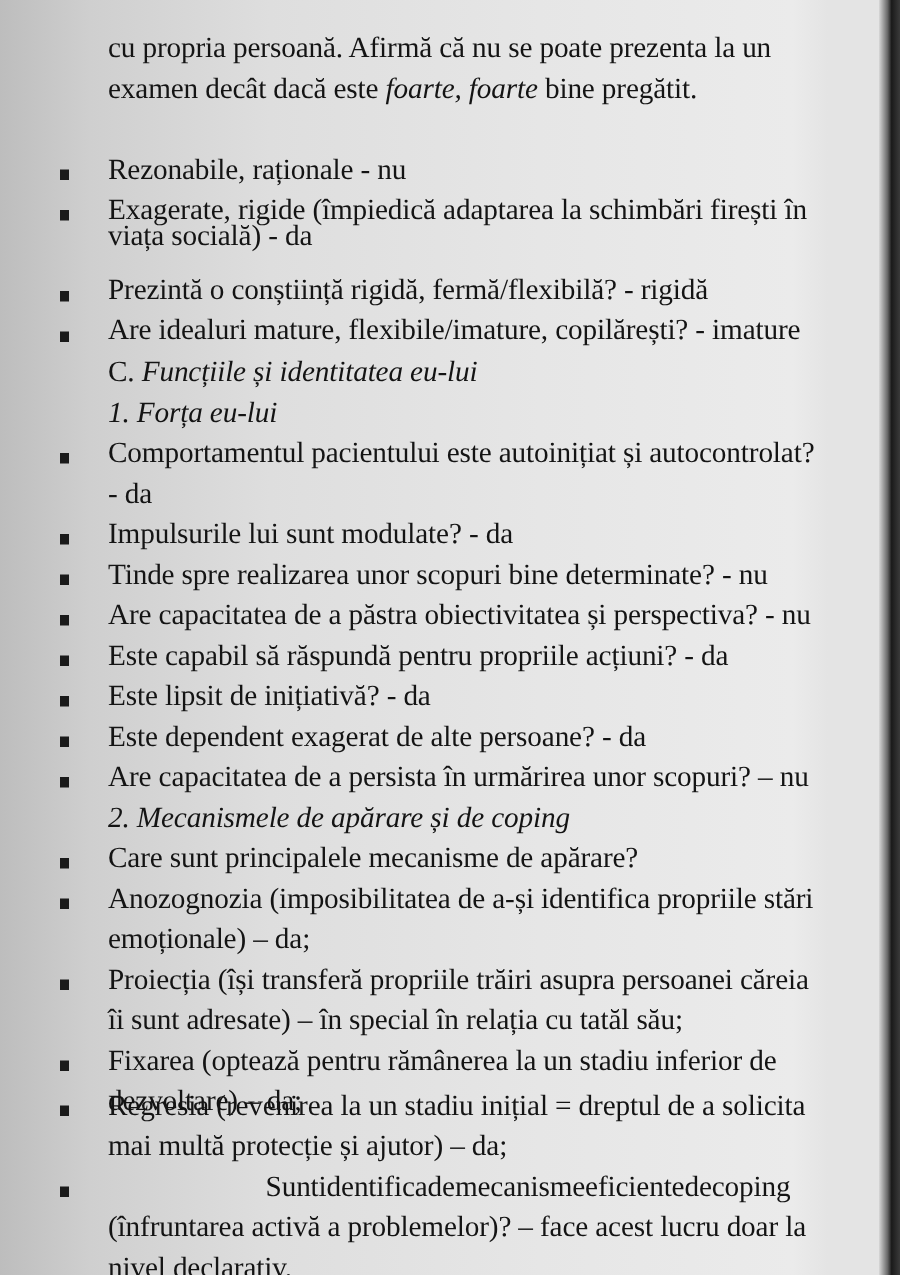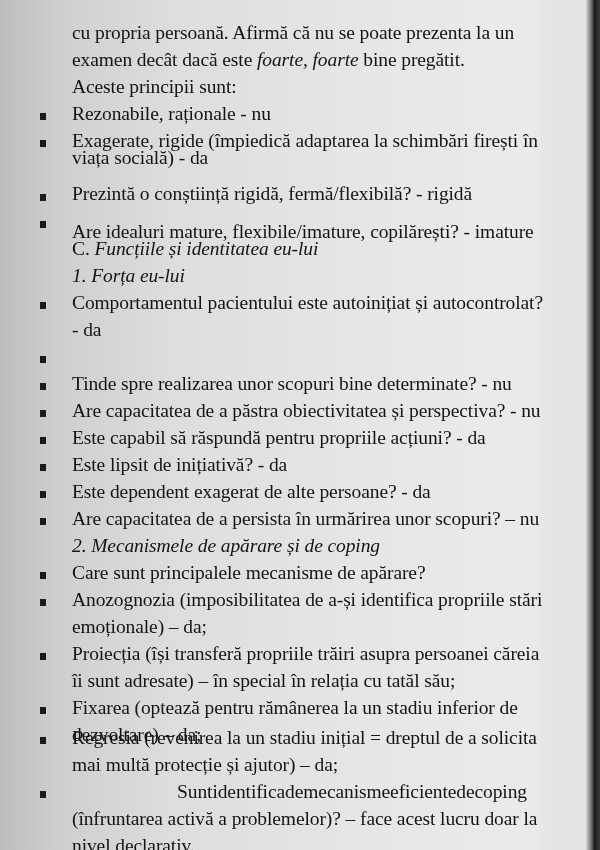--- a/index.html
+++ b/index.html
@@ -26,43 +26,43 @@
   .it { font-style: italic; text-align: right; }
   .just { display: flex; justify-content: flex-end; width: 455px; }
 </style>
 </head>
 <body>
 
 <div class="page">
 
   <div class="line" style="top:22px">cu propria persoană. Afirmă că nu se poate prezenta la un</div>
   <div class="line" style="top:49px"><span>examen decât dacă este </span><span class="it">foarte, foarte</span><span> bine pregătit.</span></div>
-  <div class="line" style="top:76px">Aceste principii sunt:</div>
 
   <div class="bullet" style="top:113px"></div>
   <div class="line" style="top:103px">Rezonabile, raționale - nu</div>
 
   <div class="bullet" style="top:140px"></div>
   <div class="line" style="top:130px">Exagerate, rigide (împiedică adaptarea la schimbări firești în</div>
   <div class="line" style="top:147px">viața socială) - da</div>
 
   <div class="bullet" style="top:194px"></div>
   <div class="line" style="top:183px">Prezintă o conștiință rigidă, fermă/flexibilă? - rigidă</div>
 
   <div class="bullet" style="top:221px"></div>
-  <div class="line" style="top:221px">Are idealuri mature, flexibile/imature, copilărești? - imature</div>
+  <div class="line" style="top:210px">Are idealuri mature, flexibile/imature, copilărești? - imature</div>
 
   <div class="line" style="top:238px"><span>C. </span><span class="it">Funcțiile și identitatea eu-lui</span></div>
   <div class="line it" style="top:265px">1. Forța eu-lui</div>
 
   <div class="bullet" style="top:302px"></div>
   <div class="line" style="top:292px">Comportamentul pacientului este autoinițiat și autocontrolat?</div>
   <div class="line" style="top:319px">- da</div>
 
   <div class="bullet" style="top:356px"></div>
+  <div class="line" style="top:346px">Impulsurile lui sunt modulate? - da</div>
 
   <div class="bullet" style="top:383px"></div>
   <div class="line" style="top:373px">Tinde spre realizarea unor scopuri bine determinate? - nu</div>
 
   <div class="bullet" style="top:410px"></div>
   <div class="line" style="top:400px">Are capacitatea de a păstra obiectivitatea și perspectiva? - nu</div>
 
   <div class="bullet" style="top:437px"></div>
   <div class="line" style="top:427px">Este capabil să răspundă pentru propriile acțiuni? - da</div>
 

